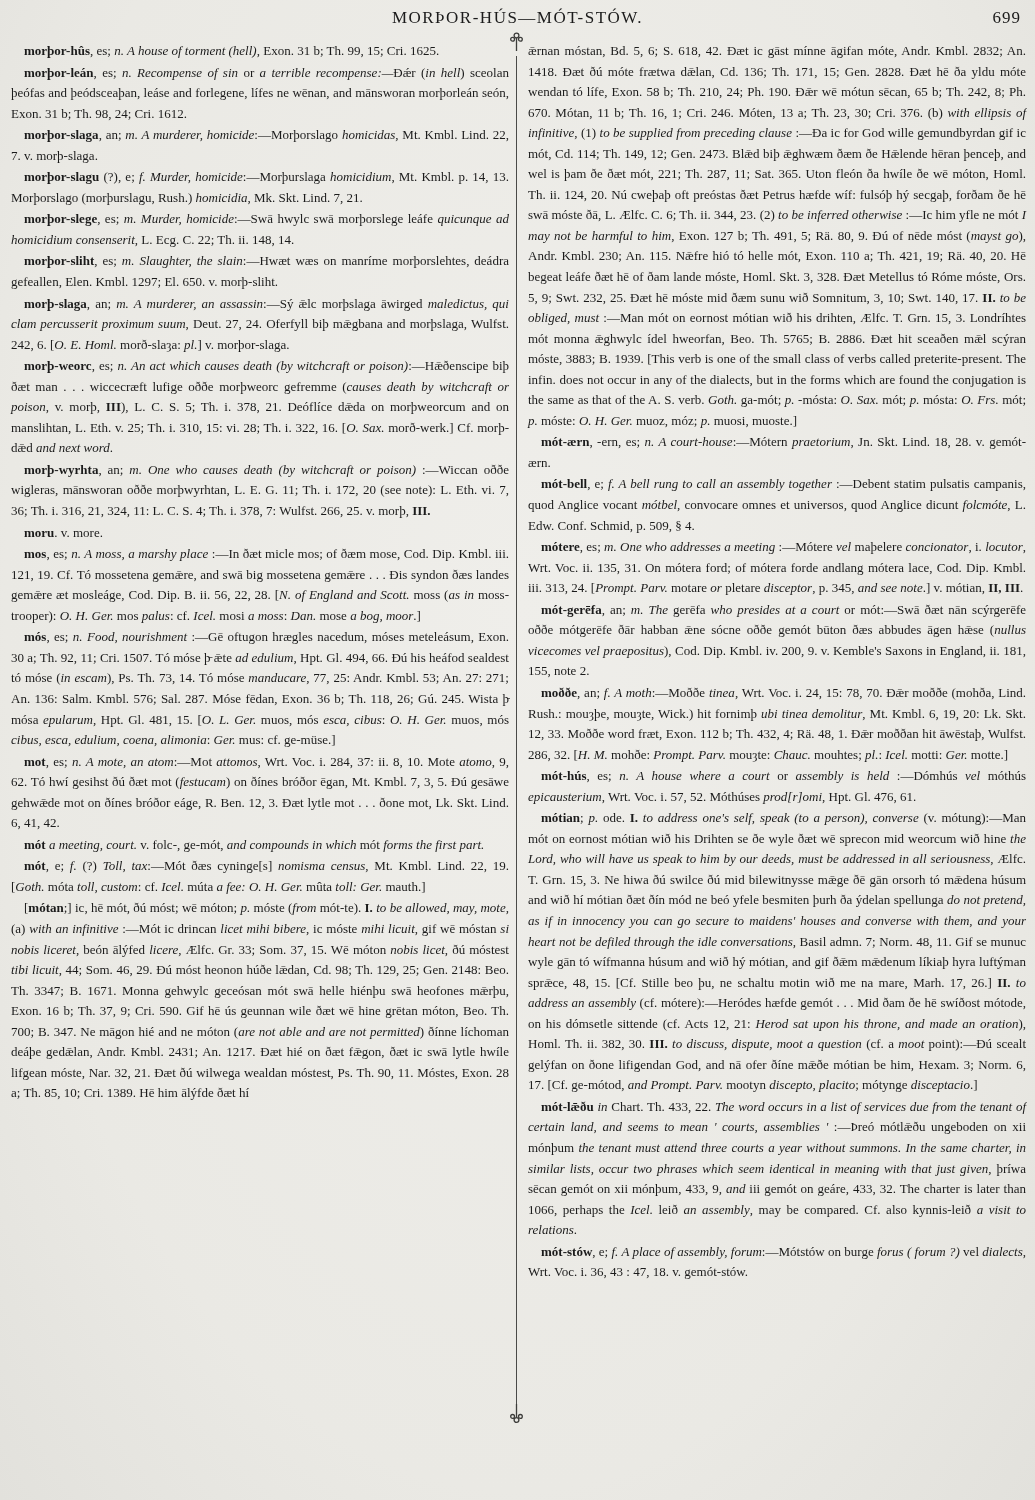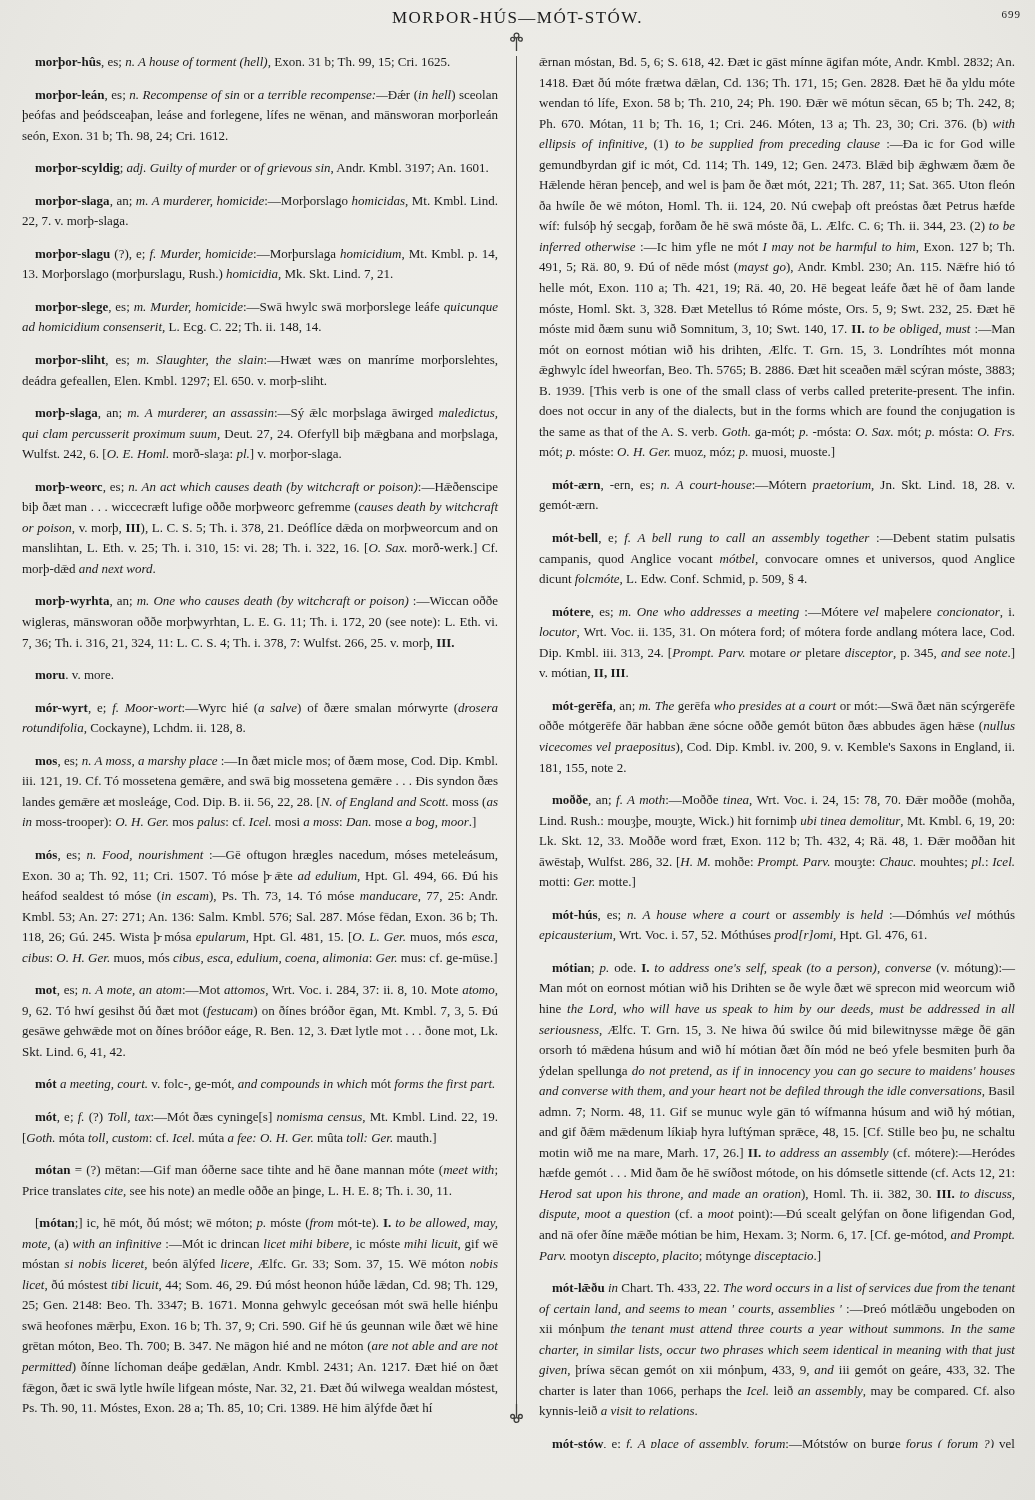--- a/index.html
+++ b/index.html
@@ -15,31 +15,31 @@
   }
   .header{
     position:absolute;top:8px;left:0;right:0;height:26px;
   }
   .title{
     position:absolute;left:0;right:0;text-align:center;
     font-size:17px;letter-spacing:1.5px;font-weight:400;
   }
   .pageno{
     position:absolute;right:14px;top:0;
-    font-size:11px;letter-spacing:1px;
+    font-size:17px;letter-spacing:1px;
   }
   .col{
     position:absolute;top:40px;
     text-align:justify;
     font-size:13px;line-height:20.55px;
     height:1408px;overflow:hidden;
   }
   .col-left{left:10px;width:500px;}
   .col-right{left:527px;width:500px;font-family:Liberation Serif, serif;}
-  .entry{margin:12px;text-indent:13px;}
+  .entry{margin:1px;text-indent:13px;}
   .entry.cont{text-indent:0;}
   .s-b{font-weight:bold;}
   .s-i{font-style:italic;}
   .divider{
     position:absolute;left:516px;top:56px;width:1px;height:1352px;
     background:#4a4a48;
   }
   .pmark{position:absolute;left:510px;}
   .pmark-top{top:32px;}
   .pmark-bottom{top:1404px;}
@@ -75,36 +75,33 @@
         <circle cx="6.5" cy="16" r="2.4"></circle>
         <circle cx="2.6" cy="12.4" r="1.9"></circle>
         <circle cx="10.4" cy="12.4" r="1.9"></circle>
       </g>
     </svg>
   </div>
 
   <div class="col col-left">
       <p class="entry"><span class="s-b">morþor-hûs</span><span class="s-n">, es; </span><span class="s-i">n. A house of torment (hell)</span><span class="s-n">, Exon. 31 b; Th. 99, 15; Cri. 1625.</span></p>
       <p class="entry"><span class="s-b">morþor-leán</span><span class="s-n">, es; </span><span class="s-i">n. Recompense of sin</span><span class="s-n"> or </span><span class="s-i">a terrible recompense:—</span><span class="s-n">Ðǽr (</span><span class="s-i">in hell</span><span class="s-n">) sceolan þeófas and þeódsceaþan, leáse and forlegene, lífes ne wēnan, and mānsworan morþorleán seón, Exon. 31 b; Th. 98, 24; Cri. 1612.</span></p>
-      <p class="entry"><span class="s-b">morþor-scyldig</span><span class="s-n">; </span><span class="s-i">adj. Guilty of murder</span><span class="s-n"> or </span><span class="s-i">of grievous sin</span><span class="s-n">, Andr. Kmbl. 3197; An. 1601.</span></p>
       <p class="entry"><span class="s-b">morþor-slaga</span><span class="s-n">, an; </span><span class="s-i">m. A murderer, homicide</span><span class="s-n">:—Morþorslago </span><span class="s-i">homicidas</span><span class="s-n">, Mt. Kmbl. Lind. 22, 7.   v. morþ-slaga.</span></p>
       <p class="entry"><span class="s-b">morþor-slagu</span><span class="s-n"> (?), e; </span><span class="s-i">f. Murder, homicide</span><span class="s-n">:—Morþurslaga </span><span class="s-i">homicidium</span><span class="s-n">, Mt. Kmbl. p. 14, 13.   Morþorslago (morþurslagu, Rush.) </span><span class="s-i">homicidia</span><span class="s-n">, Mk. Skt. Lind. 7, 21.</span></p>
       <p class="entry"><span class="s-b">morþor-slege</span><span class="s-n">, es; </span><span class="s-i">m. Murder, homicide</span><span class="s-n">:—Swā hwylc swā morþorslege leáfe </span><span class="s-i">quicunque ad homicidium consenserit</span><span class="s-n">, L. Ecg. C. 22; Th. ii. 148, 14.</span></p>
       <p class="entry"><span class="s-b">morþor-sliht</span><span class="s-n">, es; </span><span class="s-i">m. Slaughter, the slain</span><span class="s-n">:—Hwæt wæs on manríme morþorslehtes, deádra gefeallen, Elen. Kmbl. 1297; El. 650.   v. morþ-sliht.</span></p>
       <p class="entry"><span class="s-b">morþ-slaga</span><span class="s-n">, an; </span><span class="s-i">m. A murderer, an assassin</span><span class="s-n">:—Sý ǣlc morþslaga āwirged </span><span class="s-i">maledictus, qui clam percusserit proximum suum</span><span class="s-n">, Deut. 27, 24.  Oferfyll biþ mǣgbana and morþslaga, Wulfst. 242, 6.  [</span><span class="s-i">O. E. Homl.</span><span class="s-n"> morð-slaȝa: </span><span class="s-i">pl.</span><span class="s-n">]   v. morþor-slaga.</span></p>
       <p class="entry"><span class="s-b">morþ-weorc</span><span class="s-n">, es; </span><span class="s-i">n. An act which causes death (by witchcraft or poison)</span><span class="s-n">:—Hǣðenscipe biþ ðæt man . . . wiccecræft lufige oððe morþweorc gefremme (</span><span class="s-i">causes death by witchcraft or poison</span><span class="s-n">, v. morþ, </span><span class="s-b">III</span><span class="s-n">), L. C. S. 5; Th. i. 378, 21.  Deóflíce dǣda on morþweorcum and on manslihtan, L. Eth. v. 25; Th. i. 310, 15: vi. 28; Th. i. 322, 16.  [</span><span class="s-i">O. Sax.</span><span class="s-n"> morð-werk.]   Cf. morþ-dǣd </span><span class="s-i">and next word</span><span class="s-n">.</span></p>
       <p class="entry"><span class="s-b">morþ-wyrhta</span><span class="s-n">, an; </span><span class="s-i">m. One who causes death (by witchcraft or poison)</span><span class="s-n"> :—Wiccan oððe wigleras, mānsworan oððe morþwyrhtan, L. E. G. 11; Th. i. 172, 20 (see note): L. Eth. vi. 7, 36; Th. i. 316, 21, 324, 11: L. C. S. 4; Th. i. 378, 7: Wulfst. 266, 25.   v. morþ, </span><span class="s-b">III.</span></p>
       <p class="entry"><span class="s-b">moru</span><span class="s-n">.   v. more.</span></p>
-      <p class="entry"><span class="s-b">mór-wyrt</span><span class="s-n">, e; </span><span class="s-i">f. Moor-wort</span><span class="s-n">:—Wyrc hié (</span><span class="s-i">a salve</span><span class="s-n">) of ðære smalan mórwyrte (</span><span class="s-i">drosera rotundifolia</span><span class="s-n">, Cockayne), Lchdm. ii. 128, 8.</span></p>
       <p class="entry"><span class="s-b">mos</span><span class="s-n">, es; </span><span class="s-i">n. A moss, a marshy place</span><span class="s-n"> :—In ðæt micle mos;  of ðæm mose, Cod. Dip. Kmbl. iii. 121, 19.   Cf. Tó mossetena gemǣre, and swā big mossetena gemǣre . . . Ðis syndon ðæs landes gemǣre æt mosleáge, Cod. Dip. B. ii. 56, 22, 28.  [</span><span class="s-i">N. of England and Scott.</span><span class="s-n"> moss (</span><span class="s-i">as in</span><span class="s-n"> moss-trooper):  </span><span class="s-i">O. H. Ger.</span><span class="s-n"> mos </span><span class="s-i">palus</span><span class="s-n">:  cf. </span><span class="s-i">Icel.</span><span class="s-n"> mosi </span><span class="s-i">a moss</span><span class="s-n">:  </span><span class="s-i">Dan.</span><span class="s-n"> mose </span><span class="s-i">a bog, moor</span><span class="s-n">.]</span></p>
       <p class="entry"><span class="s-b">mós</span><span class="s-n">, es; </span><span class="s-i">n. Food, nourishment</span><span class="s-n"> :—Gē oftugon hrægles nacedum, móses meteleásum, Exon. 30 a; Th. 92, 11; Cri. 1507.  Tó móse þ̵ ǣte </span><span class="s-i">ad edulium</span><span class="s-n">, Hpt. Gl. 494, 66.  Ðú his heáfod sealdest tó móse (</span><span class="s-i">in escam</span><span class="s-n">), Ps. Th. 73, 14.  Tó móse </span><span class="s-i">manducare</span><span class="s-n">, 77, 25: Andr. Kmbl. 53; An. 27: 271; An. 136: Salm. Kmbl. 576; Sal. 287.  Móse fēdan, Exon. 36 b; Th. 118, 26; Gú. 245.  Wista þ̵ mósa </span><span class="s-i">epularum</span><span class="s-n">, Hpt. Gl. 481, 15.  [</span><span class="s-i">O. L. Ger.</span><span class="s-n"> muos, mós </span><span class="s-i">esca, cibus</span><span class="s-n">:  </span><span class="s-i">O. H. Ger.</span><span class="s-n"> muos, mós </span><span class="s-i">cibus, esca, edulium, coena, alimonia</span><span class="s-n">:  </span><span class="s-i">Ger.</span><span class="s-n"> mus:  cf. ge-müse.]</span></p>
       <p class="entry"><span class="s-b">mot</span><span class="s-n">, es; </span><span class="s-i">n. A mote, an atom</span><span class="s-n">:—Mot </span><span class="s-i">attomos</span><span class="s-n">, Wrt. Voc. i. 284, 37: ii. 8, 10.  Mote </span><span class="s-i">atomo</span><span class="s-n">, 9, 62.  Tó hwí gesihst ðú ðæt mot (</span><span class="s-i">festucam</span><span class="s-n">) on ðínes bróðor ēgan, Mt. Kmbl. 7, 3, 5.  Ðú gesāwe gehwǣde mot on ðínes bróðor eáge, R. Ben. 12, 3.  Ðæt lytle mot . . . ðone mot, Lk. Skt. Lind. 6, 41, 42.</span></p>
       <p class="entry"><span class="s-b">mót</span><span class="s-n"> </span><span class="s-i">a meeting, court.</span><span class="s-n">   v. folc-, ge-mót, </span><span class="s-i">and compounds in which</span><span class="s-n"> mót </span><span class="s-i">forms the first part.</span></p>
       <p class="entry"><span class="s-b">mót</span><span class="s-n">, e; </span><span class="s-i">f.</span><span class="s-n"> (?) </span><span class="s-i">Toll, tax</span><span class="s-n">:—Mót ðæs cyninge[s] </span><span class="s-i">nomisma census</span><span class="s-n">, Mt. Kmbl. Lind. 22, 19.  [</span><span class="s-i">Goth.</span><span class="s-n"> móta </span><span class="s-i">toll, custom</span><span class="s-n">:  cf. </span><span class="s-i">Icel.</span><span class="s-n"> múta </span><span class="s-i">a fee:</span><span class="s-n">  </span><span class="s-i">O. H. Ger.</span><span class="s-n"> mûta </span><span class="s-i">toll:</span><span class="s-n">  </span><span class="s-i">Ger.</span><span class="s-n"> mauth.]</span></p>
-      <p class="entry"><span class="s-b">mótan</span><span class="s-n"> = (?) mētan:—Gif man óðerne sace tihte and hē ðane mannan móte (</span><span class="s-i">meet with</span><span class="s-n">; Price translates </span><span class="s-i">cite</span><span class="s-n">, see his note) an medle oððe an þinge, L. H. E. 8; Th. i. 30, 11.</span></p>
       <p class="entry"><span class="s-n">[</span><span class="s-b">mótan</span><span class="s-n">;]  ic, hē mót, ðú móst;  wē móton;  </span><span class="s-i">p.</span><span class="s-n"> móste (</span><span class="s-i">from</span><span class="s-n"> mót-te).   </span><span class="s-b">I.</span><span class="s-i"> to be allowed, may, mote,</span><span class="s-n"> (a) </span><span class="s-i">with an infinitive</span><span class="s-n"> :—Mót ic drincan </span><span class="s-i">licet mihi bibere</span><span class="s-n">, ic móste </span><span class="s-i">mihi licuit</span><span class="s-n">, gif wē móstan </span><span class="s-i">si nobis liceret</span><span class="s-n">, beón ālýfed </span><span class="s-i">licere</span><span class="s-n">, Ælfc. Gr. 33; Som. 37, 15.  Wē móton </span><span class="s-i">nobis licet</span><span class="s-n">, ðú móstest </span><span class="s-i">tibi licuit</span><span class="s-n">, 44; Som. 46, 29.  Ðú móst heonon húðe lǣdan, Cd. 98; Th. 129, 25; Gen. 2148: Beo. Th. 3347; B. 1671.  Monna gehwylc geceósan mót swā helle hiénþu swā heofones mǣrþu, Exon. 16 b; Th. 37, 9; Cri. 590.  Gif hē ús geunnan wile ðæt wē hine grētan móton, Beo. Th. 700; B. 347.  Ne māgon hié and ne móton (</span><span class="s-i">are not able and are not permitted</span><span class="s-n">) ðínne líchoman deáþe gedǣlan, Andr. Kmbl. 2431; An. 1217.  Ðæt hié on ðæt fǣgon, ðæt ic swā lytle hwíle lifgean móste, Nar. 32, 21.  Ðæt ðú wilwega wealdan móstest, Ps. Th. 90, 11.  Móstes, Exon. 28 a; Th. 85, 10; Cri. 1389.  Hē him ālýfde ðæt hí</span></p>
     </div>
   <div class="col col-right">
       <p class="entry cont"><span class="s-n">ǣrnan móstan, Bd. 5, 6; S. 618, 42.  Ðæt ic gāst mínne āgifan móte, Andr. Kmbl. 2832; An. 1418.  Ðæt ðú móte frætwa dǣlan, Cd. 136; Th. 171, 15; Gen. 2828.  Ðæt hē ða yldu móte wendan tó lífe, Exon. 58 b; Th. 210, 24; Ph. 190.  Ðǣr wē mótun sēcan, 65 b; Th. 242, 8; Ph. 670.  Mótan, 11 b; Th. 16, 1; Cri. 246.  Móten, 13 a; Th. 23, 30; Cri. 376.  (b) </span><span class="s-i">with ellipsis of infinitive</span><span class="s-n">, (1) </span><span class="s-i">to be supplied from preceding clause</span><span class="s-n"> :—Ða ic for God wille gemundbyrdan gif ic mót, Cd. 114; Th. 149, 12; Gen. 2473.  Blǣd biþ ǣghwæm ðæm ðe Hǣlende hēran þenceþ, and wel is þam ðe ðæt mót, 221; Th. 287, 11; Sat. 365.  Uton fleón ða hwíle ðe wē móton, Homl. Th. ii. 124, 20.  Nú cweþaþ oft preóstas ðæt Petrus hæfde wíf: fulsóþ hý secgaþ, forðam ðe hē swā móste ðā, L. Ælfc. C. 6; Th. ii. 344, 23.  (2) </span><span class="s-i">to be inferred otherwise</span><span class="s-n"> :—Ic him yfle ne mót </span><span class="s-i">I may not be harmful to him</span><span class="s-n">, Exon. 127 b; Th. 491, 5; Rä. 80, 9.  Ðú of nēde móst (</span><span class="s-i">mayst go</span><span class="s-n">), Andr. Kmbl. 230; An. 115.  Nǣfre hió tó helle mót, Exon. 110 a; Th. 421, 19; Rä. 40, 20.  Hē begeat leáfe ðæt hē of ðam lande móste, Homl. Skt. 3, 328.  Ðæt Metellus tó Róme móste, Ors. 5, 9; Swt. 232, 25.  Ðæt hē móste mid ðæm sunu wið Somnitum, 3, 10; Swt. 140, 17.   </span><span class="s-b">II.</span><span class="s-i"> to be obliged, must</span><span class="s-n"> :—Man mót on eornost mótian wið his drihten, Ælfc. T. Grn. 15, 3.  Londríhtes mót monna ǣghwylc ídel hweorfan, Beo. Th. 5765; B. 2886.  Ðæt hit sceaðen mǣl scýran móste, 3883; B. 1939.  [This verb is one of the small class of verbs called preterite-present.  The infin. does not occur in any of the dialects, but in the forms which are found the conjugation is the same as that of the A. S. verb.   </span><span class="s-i">Goth.</span><span class="s-n"> ga-mót; </span><span class="s-i">p.</span><span class="s-n"> -mósta:  </span><span class="s-i">O. Sax.</span><span class="s-n"> mót; </span><span class="s-i">p.</span><span class="s-n"> mósta:  </span><span class="s-i">O. Frs.</span><span class="s-n"> mót; </span><span class="s-i">p.</span><span class="s-n"> móste:  </span><span class="s-i">O. H. Ger.</span><span class="s-n"> muoz, móz; </span><span class="s-i">p.</span><span class="s-n"> muosi, muoste.]</span></p>
       <p class="entry"><span class="s-b">mót-ærn</span><span class="s-n">, -ern, es; </span><span class="s-i">n. A court-house</span><span class="s-n">:—Mótern </span><span class="s-i">praetorium</span><span class="s-n">, Jn. Skt. Lind. 18, 28.   v. gemót-ærn.</span></p>
       <p class="entry"><span class="s-b">mót-bell</span><span class="s-n">, e; </span><span class="s-i">f. A bell rung to call an assembly together</span><span class="s-n"> :—Debent statim pulsatis campanis, quod Anglice vocant </span><span class="s-i">mótbel</span><span class="s-n">, convocare omnes et universos, quod Anglice dicunt </span><span class="s-i">folcmóte</span><span class="s-n">, L. Edw. Conf. Schmid, p. 509, § 4.</span></p>
       <p class="entry"><span class="s-b">mótere</span><span class="s-n">, es; </span><span class="s-i">m. One who addresses a meeting</span><span class="s-n"> :—Mótere </span><span class="s-i">vel</span><span class="s-n"> maþelere </span><span class="s-i">concionator</span><span class="s-n">, i. </span><span class="s-i">locutor</span><span class="s-n">, Wrt. Voc. ii. 135, 31.  On mótera ford;  of mótera forde andlang mótera lace, Cod. Dip. Kmbl. iii. 313, 24.  [</span><span class="s-i">Prompt. Parv.</span><span class="s-n"> motare </span><span class="s-i">or</span><span class="s-n"> pletare </span><span class="s-i">disceptor</span><span class="s-n">, p. 345, </span><span class="s-i">and see note</span><span class="s-n">.]   v. mótian, </span><span class="s-b">II, III</span><span class="s-n">.</span></p>
       <p class="entry"><span class="s-b">mót-gerēfa</span><span class="s-n">, an; </span><span class="s-i">m. The </span><span class="s-n">gerēfa </span><span class="s-i">who presides at a court</span><span class="s-n"> or mót:—Swā ðæt nān scýrgerēfe oððe mótgerēfe ðār habban ǣne sócne oððe gemót būton ðæs abbudes āgen hǣse (</span><span class="s-i">nullus vicecomes vel praepositus</span><span class="s-n">), Cod. Dip. Kmbl. iv. 200, 9.   v. Kemble's Saxons in England, ii. 181, 155, note 2.</span></p>
       <p class="entry"><span class="s-b">moððe</span><span class="s-n">, an; </span><span class="s-i">f. A moth</span><span class="s-n">:—Moððe </span><span class="s-i">tinea</span><span class="s-n">, Wrt. Voc. i. 24, 15: 78, 70.  Ðǣr moððe (mohða, Lind. Rush.: mouȝþe, mouȝte, Wick.) hit fornimþ </span><span class="s-i">ubi tinea demolitur</span><span class="s-n">, Mt. Kmbl. 6, 19, 20: Lk. Skt. 12, 33.  Moððe word fræt, Exon. 112 b; Th. 432, 4; Rä. 48, 1.  Ðǣr moððan hit āwēstaþ, Wulfst. 286, 32.  [</span><span class="s-i">H. M.</span><span class="s-n"> mohðe:  </span><span class="s-i">Prompt. Parv.</span><span class="s-n"> mouȝte:  </span><span class="s-i">Chauc.</span><span class="s-n"> mouhtes; </span><span class="s-i">pl.</span><span class="s-n">:  </span><span class="s-i">Icel.</span><span class="s-n"> motti:  </span><span class="s-i">Ger.</span><span class="s-n"> motte.]</span></p>
       <p class="entry"><span class="s-b">mót-hús</span><span class="s-n">, es; </span><span class="s-i">n. A house where a court</span><span class="s-n"> or </span><span class="s-i">assembly is held</span><span class="s-n"> :—Dómhús </span><span class="s-i">vel</span><span class="s-n"> móthús </span><span class="s-i">epicausterium</span><span class="s-n">, Wrt. Voc. i. 57, 52.  Móthúses </span><span class="s-i">prod[r]omi</span><span class="s-n">, Hpt. Gl. 476, 61.</span></p>

